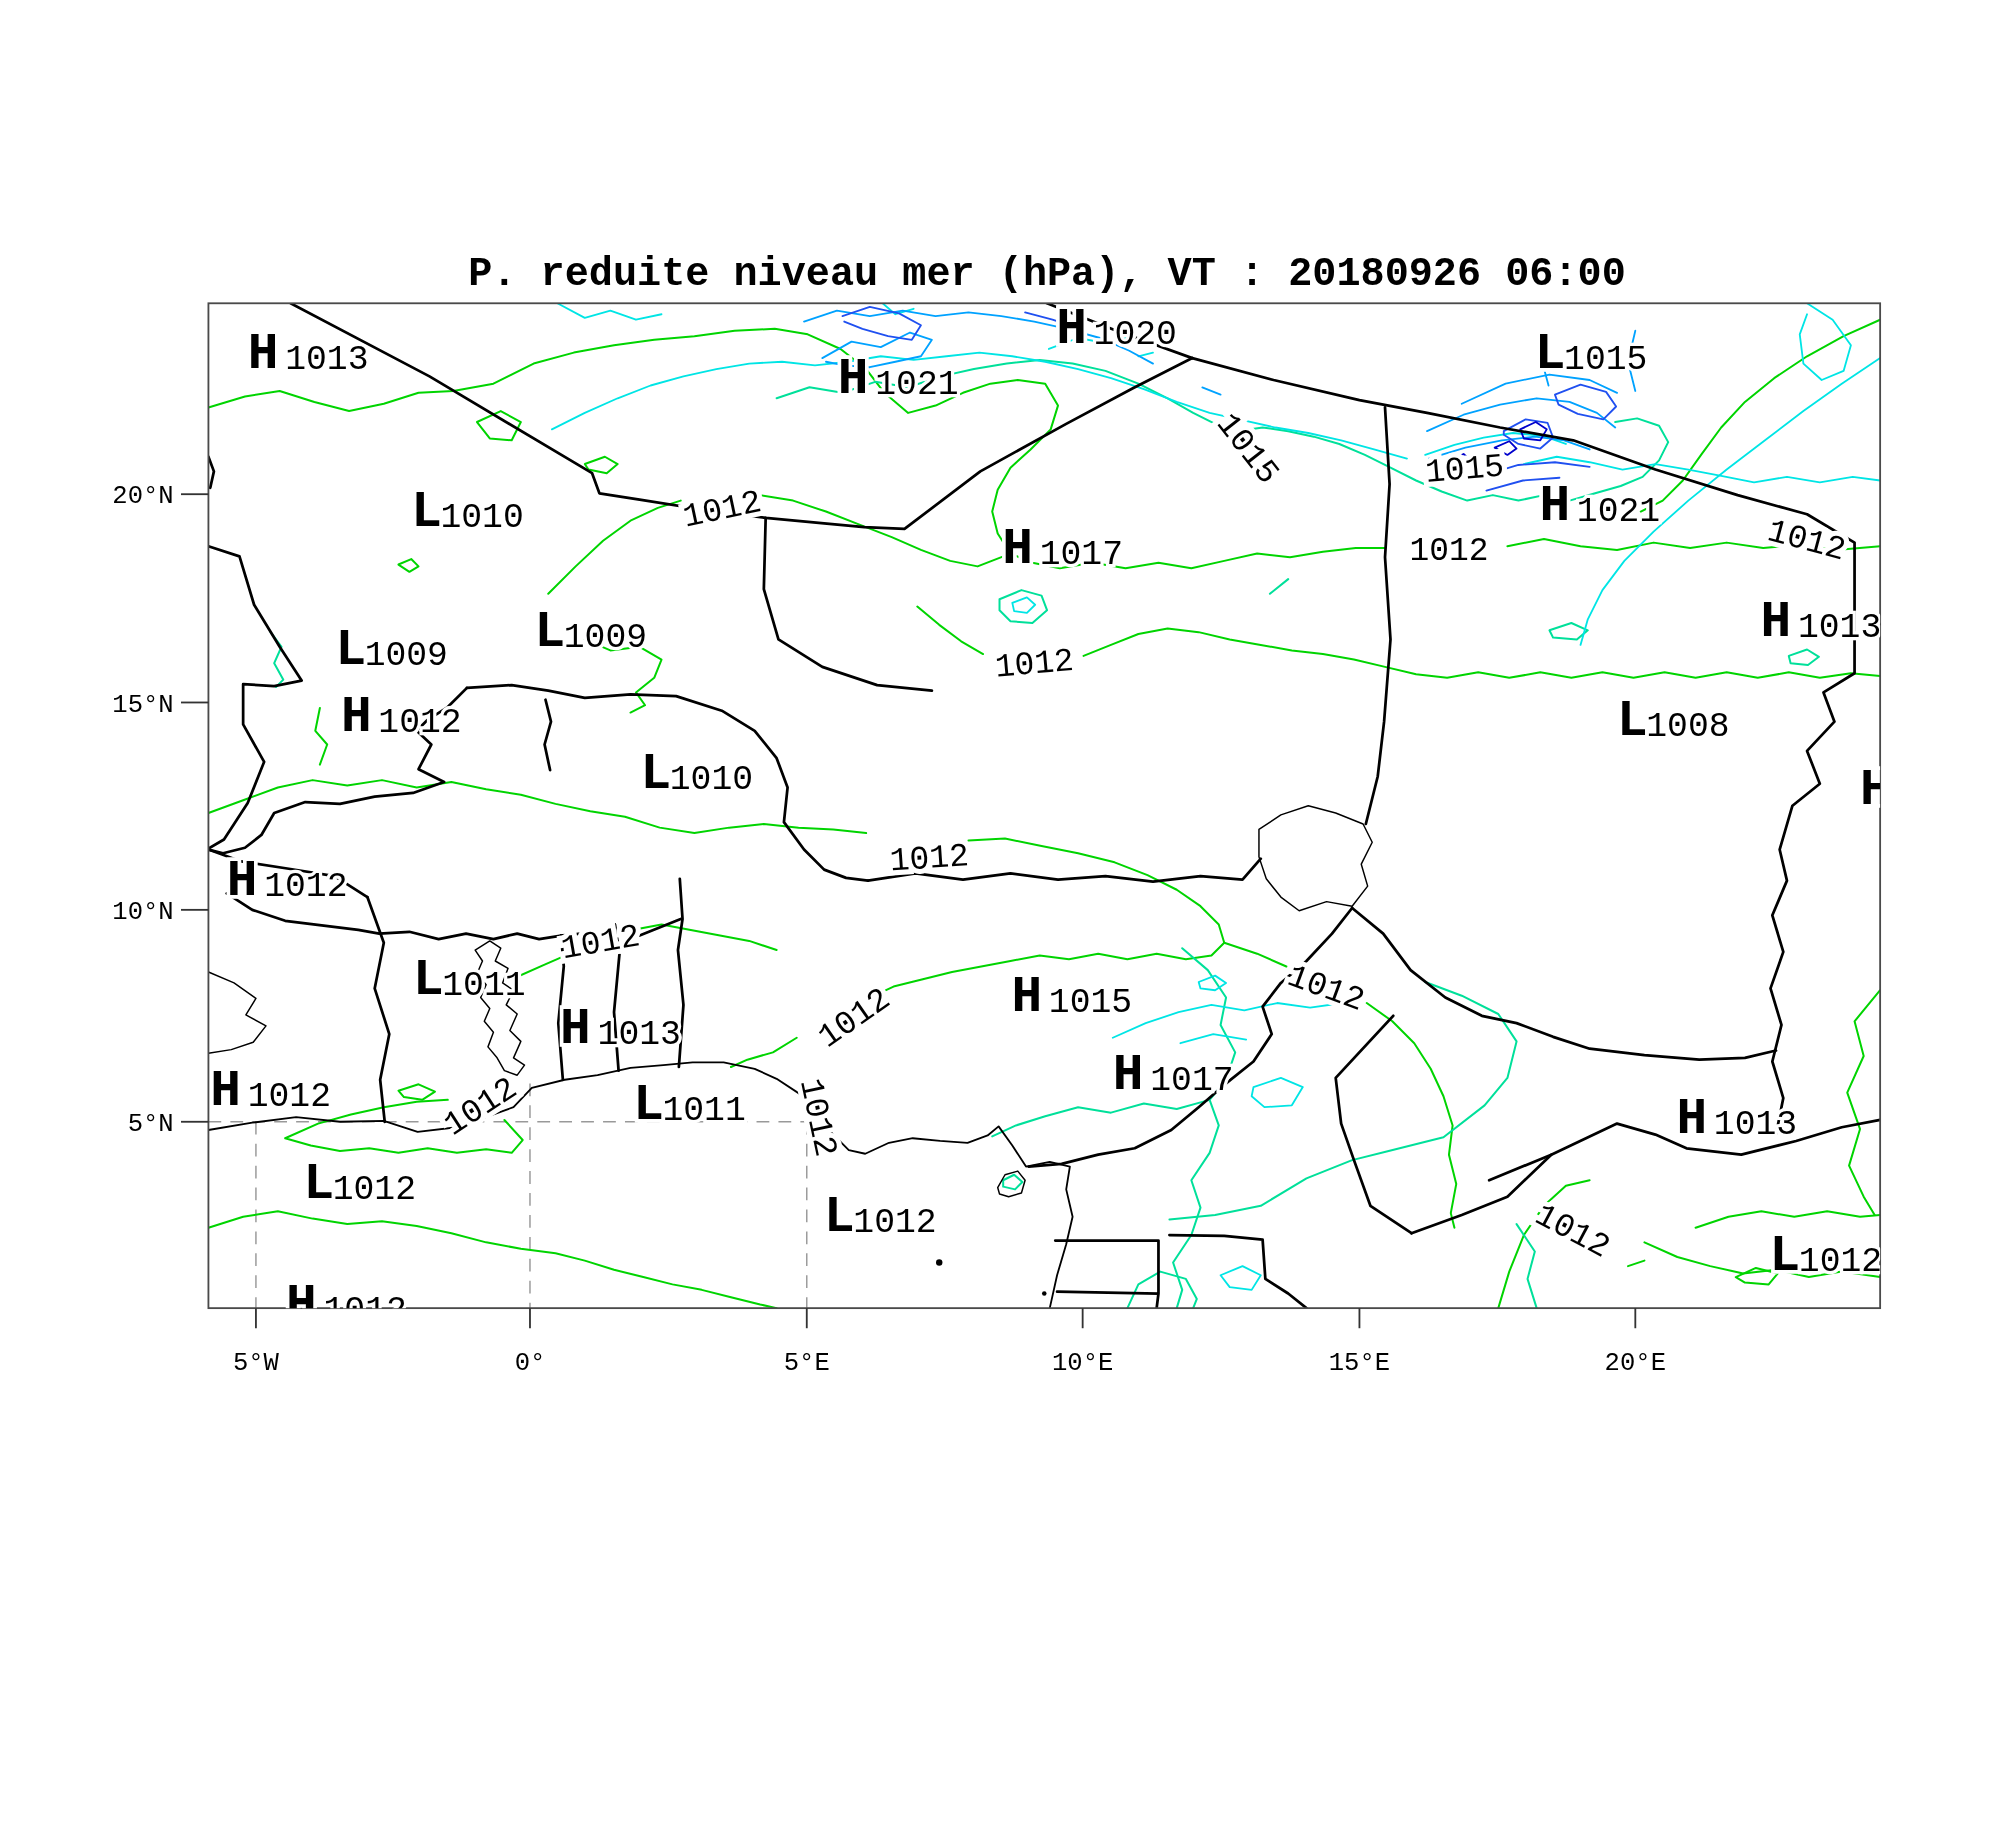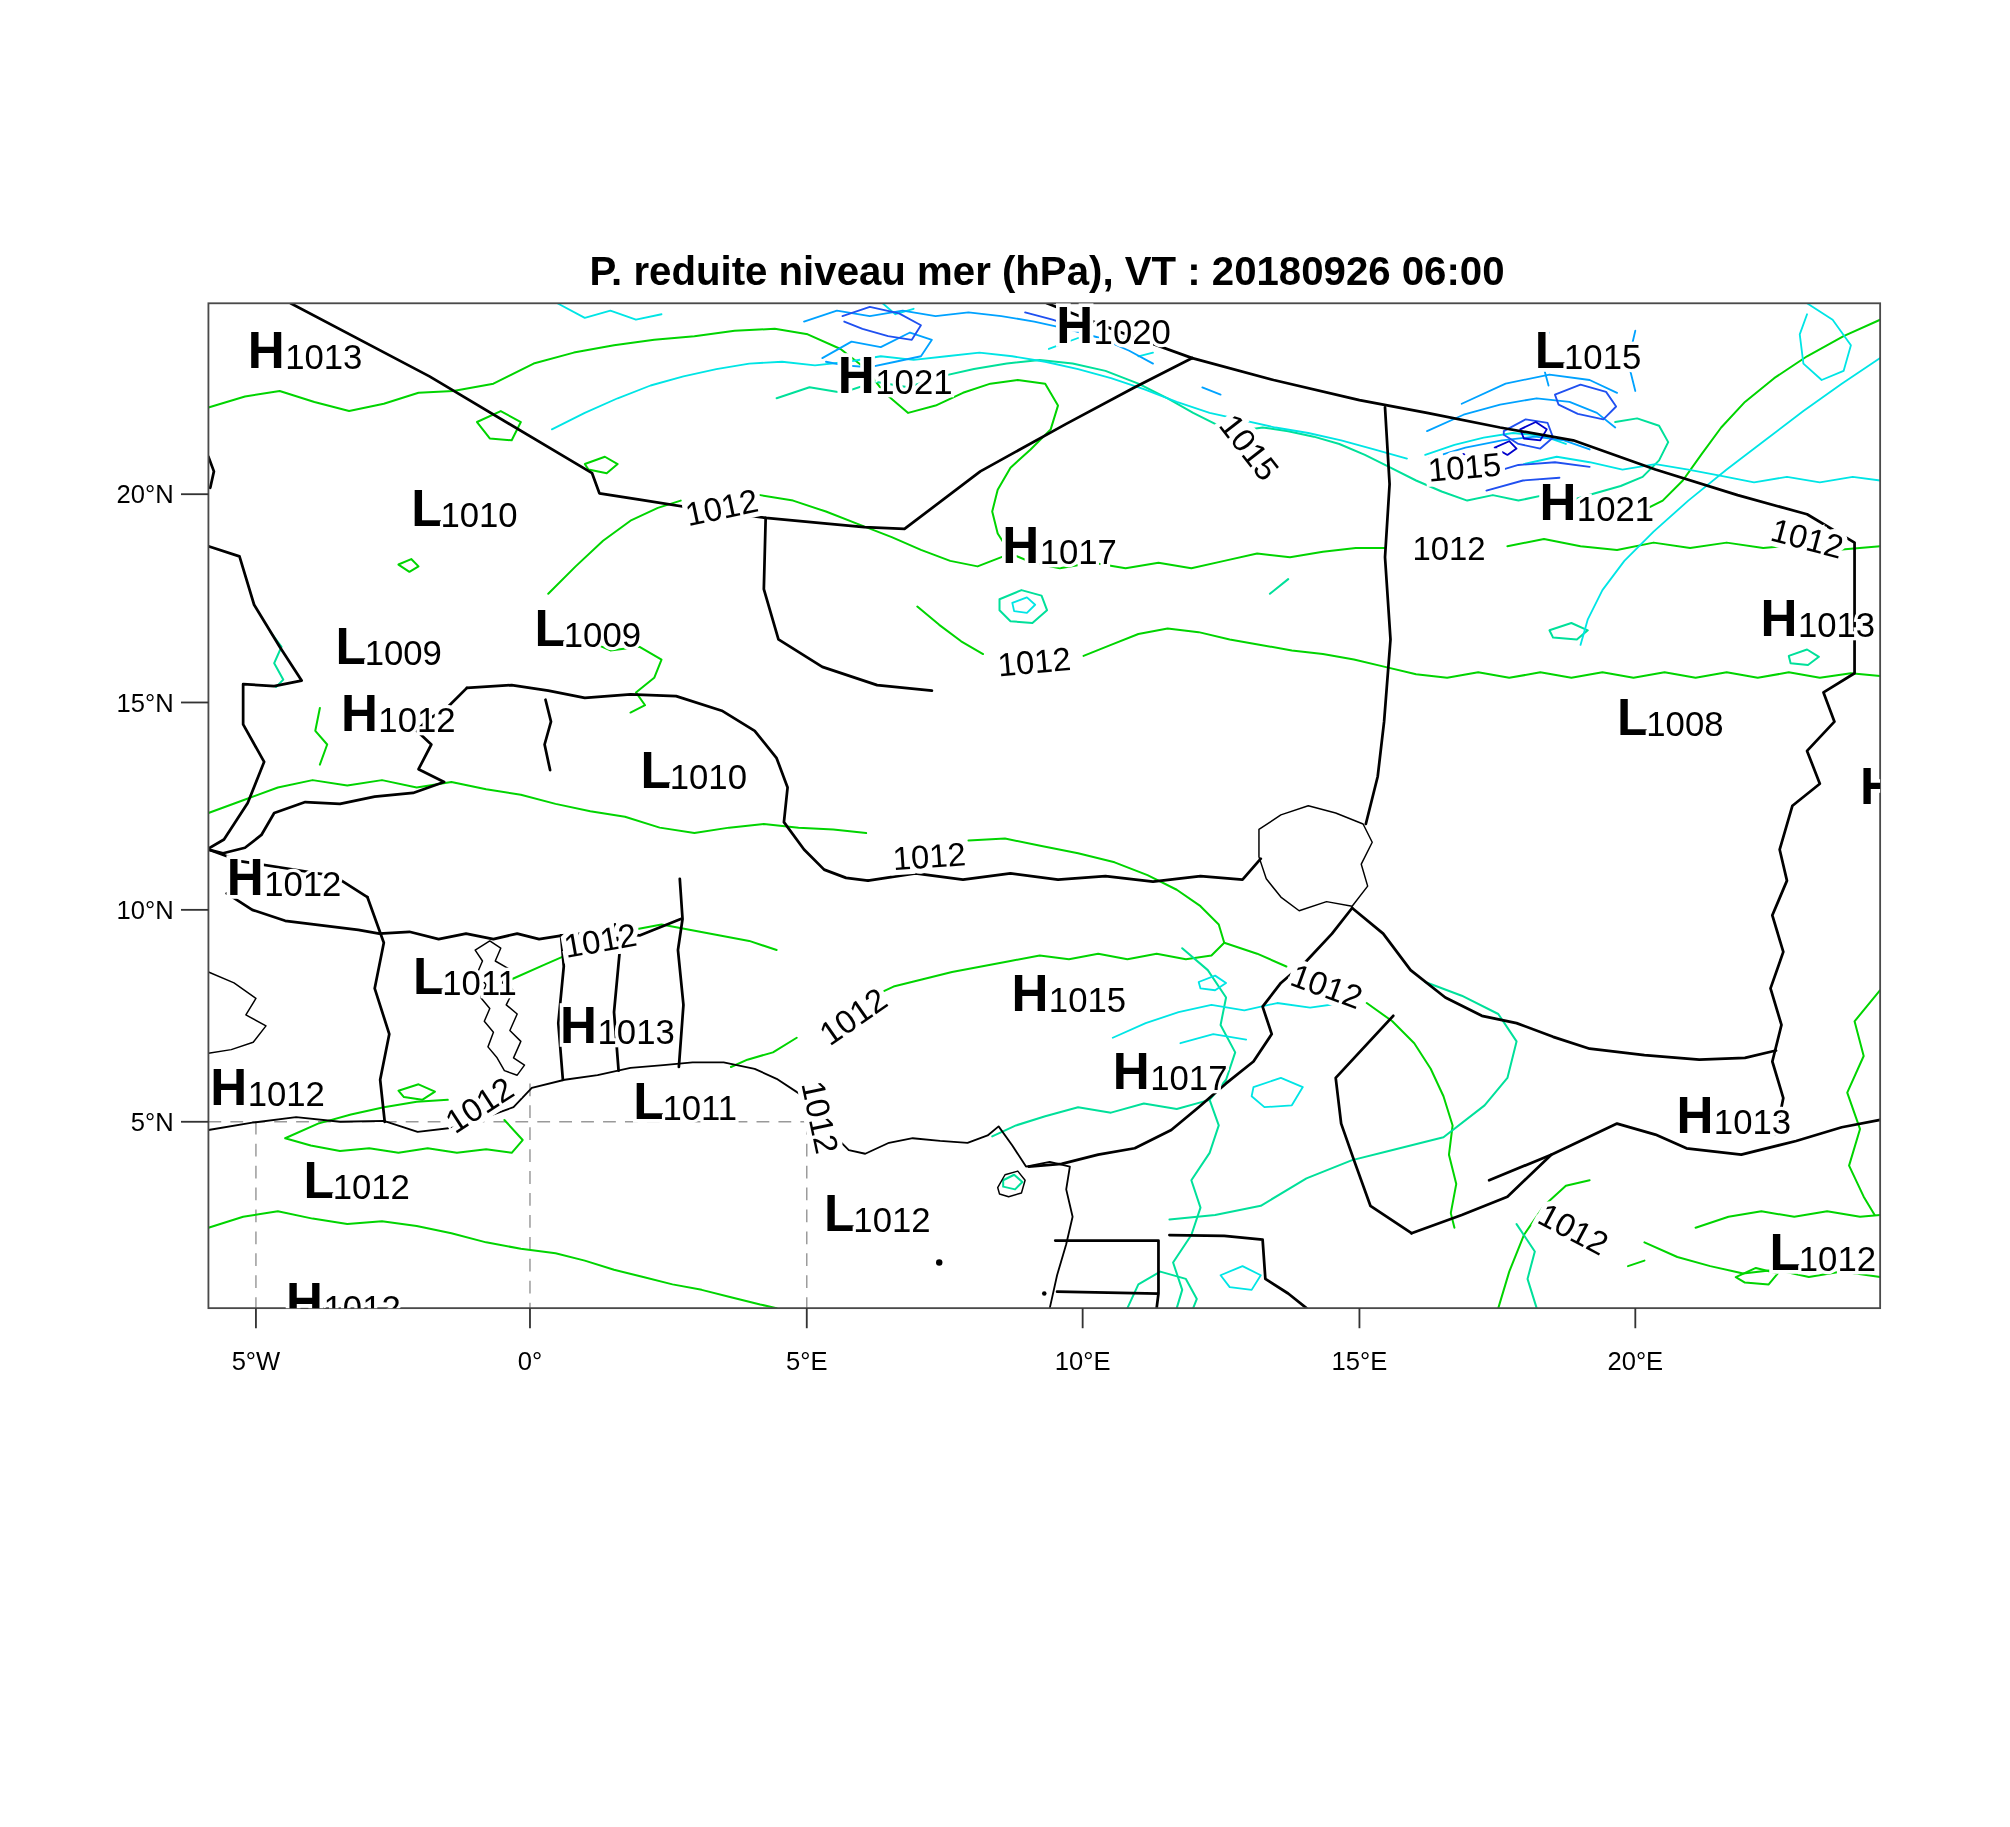--- a/index.html
+++ b/index.html
@@ -1,17 +1,17 @@
 <!DOCTYPE html>
 <html style="font-size:14.6px"><head>
 <meta charset="utf-8">
 <style>
   html,body{margin:0;padding:0;background:#fff;}
   body{width:2010px;height:1827px;font-family:"Liberation Sans",sans-serif;}
-  #stage{position:relative;width:1800px;height:1827px;background:#fff;}
+  #stage{position:relative;width:1800px;height:1827px;background:#fff;font-family:Liberation Mono, monospace;}
   svg{position:absolute;left:0;top:0;}
   .ctr{fill:none;stroke-linejoin:round;stroke-linecap:round;}
   .border{fill:none;stroke:#000;stroke-width:3;stroke-linejoin:round;stroke-linecap:round;}
   .coast{fill:none;stroke:#000;stroke-width:2;stroke-linejoin:round;stroke-linecap:round;}
   .thinb{fill:none;stroke:#000;stroke-width:1.6;stroke-linejoin:round;}
   text{fill:#000;}
   .title-text{font-weight:bold;font-size:44px;}
   .axis-label{font-size:28px;}
   .p-letter{font-weight:bold;font-size:56px;paint-order:stroke;stroke:#fff;stroke-width:8;}
   .p-sub{font-weight:normal;font-size:38px;paint-order:stroke;stroke:#fff;stroke-width:7;}

